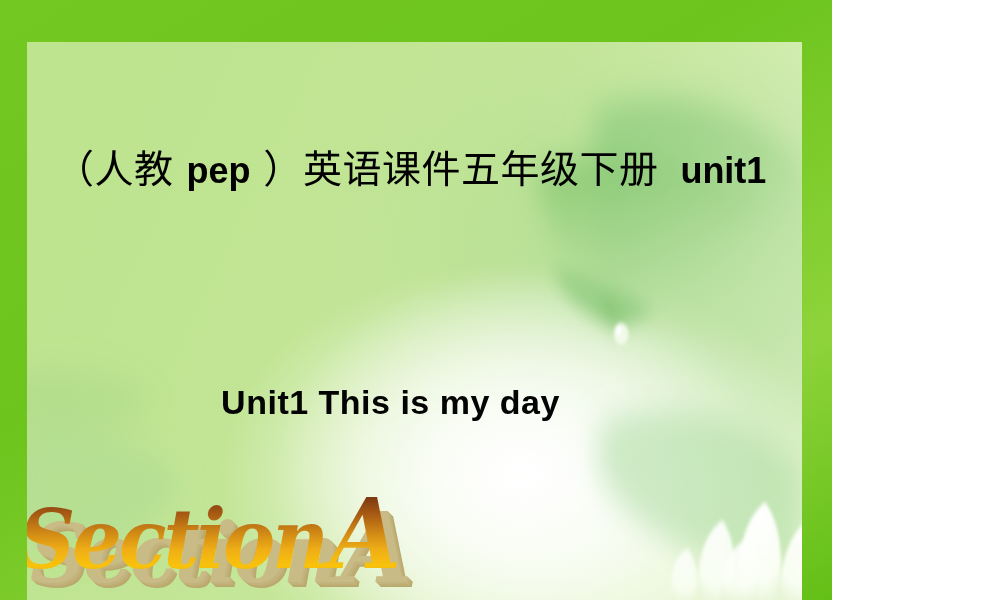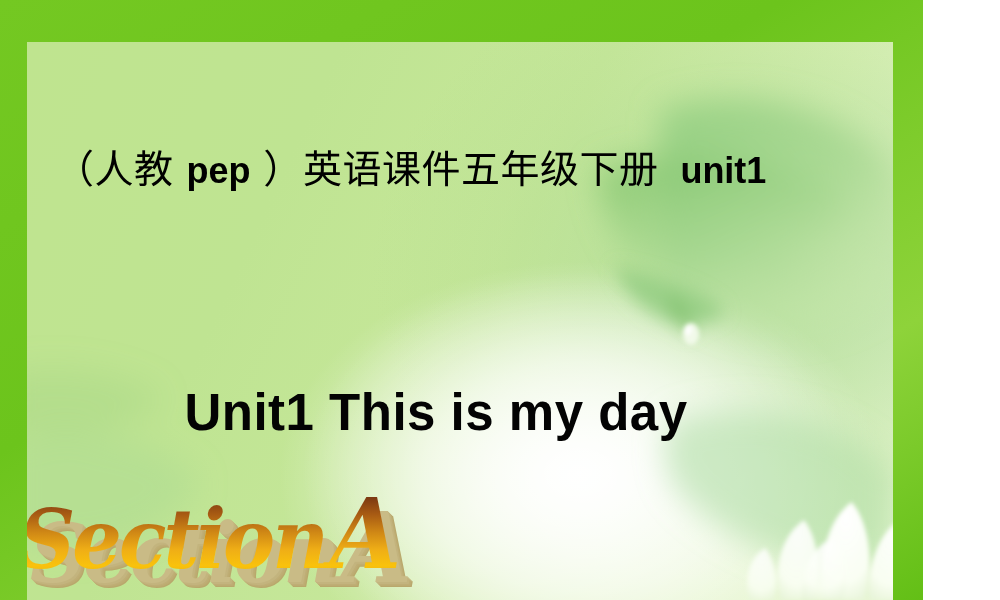--- a/index.html
+++ b/index.html
@@ -8,21 +8,21 @@
     padding: 0;
     background: #ffffff;
   }
   body {
     font-family: "Liberation Sans", sans-serif;
   }
 
   
   .slide {
     position: relative;
-    width: 923px;
+    width: 832px;
     height: 600px;
     overflow: hidden;
     
     background: linear-gradient(150deg, #74c822 0%, #6cc41c 40%, #8ed33a 75%, #63bf16 100%);
   }
 
   
   .content-panel {
     position: absolute;
     left: 27px;
@@ -61,21 +61,21 @@
   .title-line .wide-gap { display: inline-block; width: 22px; }
 
   .subtitle-line {
     position: absolute;
     left: 0;
     right: 0;
     top: 341px;
     text-align: center;
     font-family: "Liberation Sans", sans-serif;
     font-weight: bold;
-    font-size: 51px;
+    font-size: 34px;
     color: #030303;
     letter-spacing: 0.5px;
     white-space: nowrap;
   }
   
   .subtitle-inner { position: relative; left: -24px; }
 
   
   .wordart-wrap {
     position: absolute;

